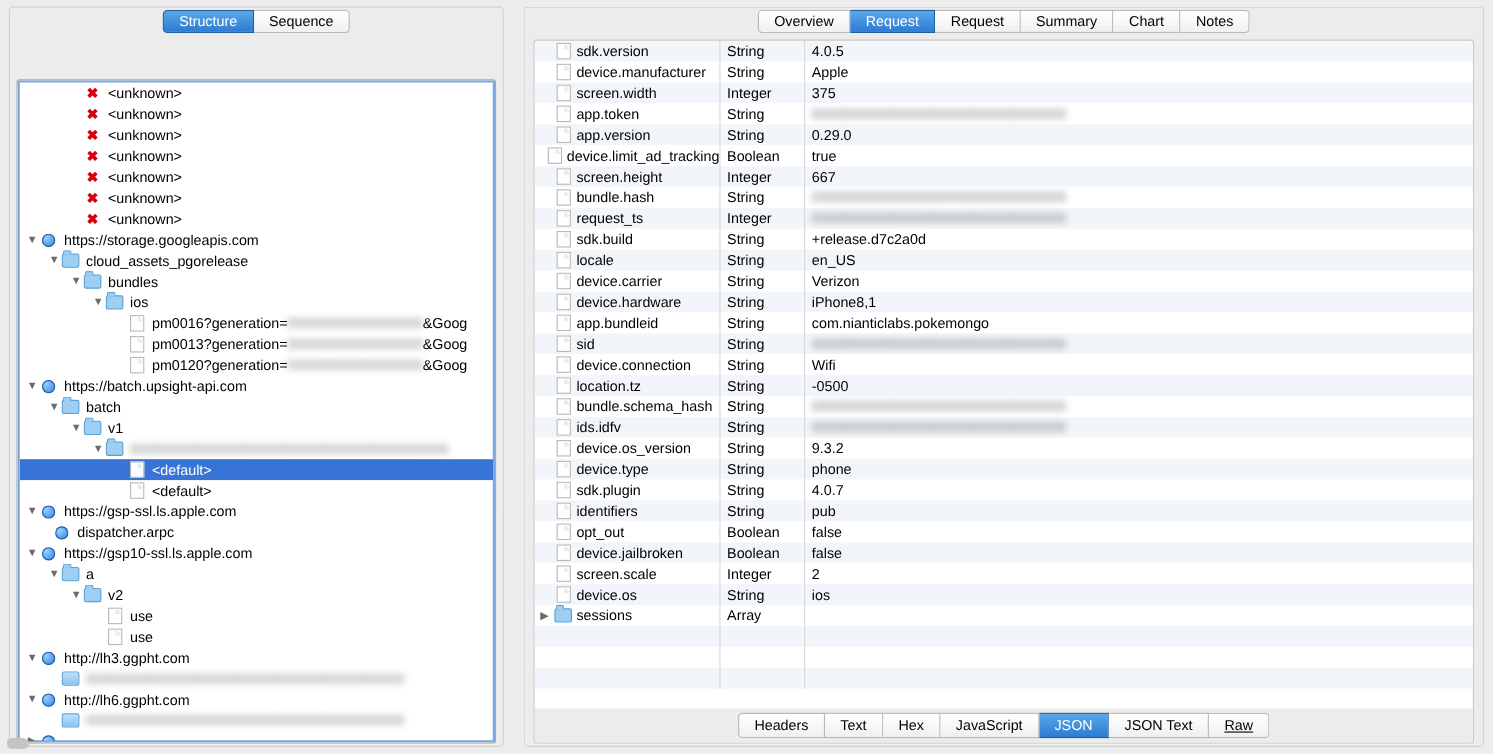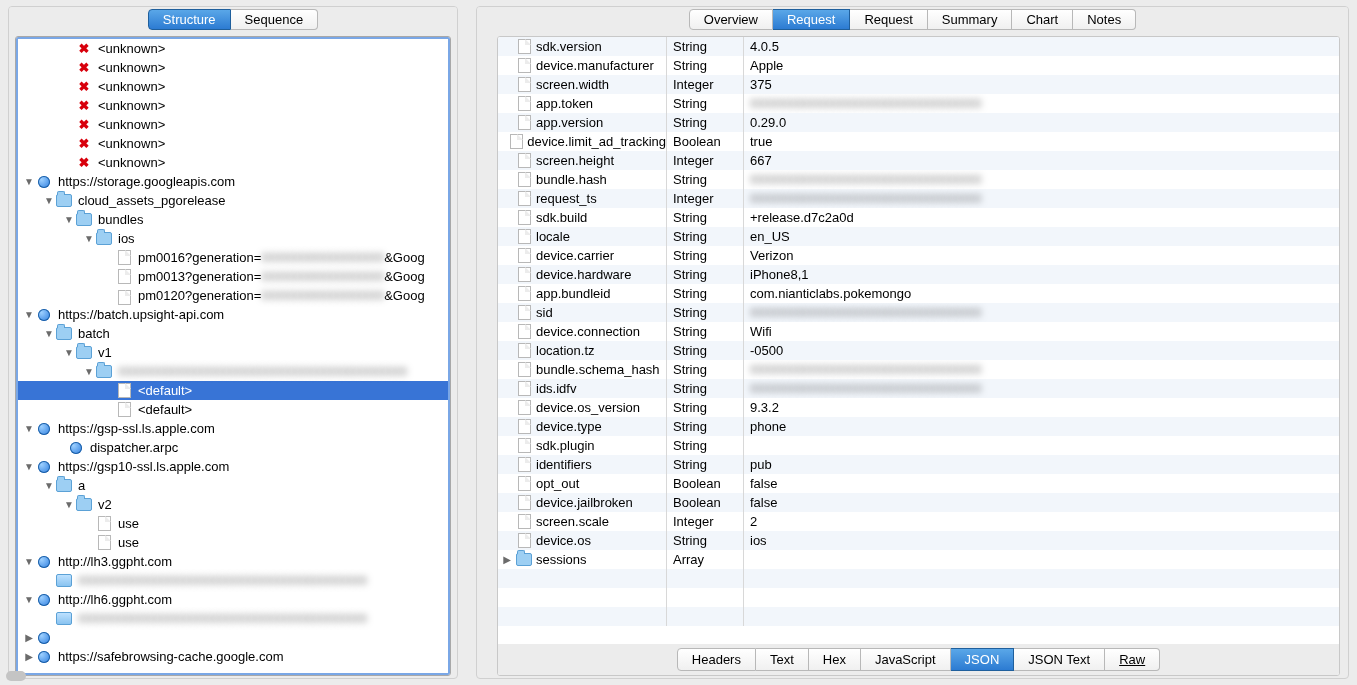--- a/index.html
+++ b/index.html
@@ -1,19 +1,19 @@
 <!DOCTYPE html>
 <html><head>
 <meta charset="utf-8">
 <style>
   html, body { margin:0; padding:0; font-family: "Helvetica Neue", Helvetica, Arial, sans-serif; background:#ececec; }
   body { width:1357px; height:685px; overflow:hidden; }
   .app { display:flex; width:100%; height:100%; padding:6px 8px; box-sizing:border-box; gap:18px; }
   .panel { background:#ececec; border:1px solid #d0d0d0; border-radius:4px; display:flex; flex-direction:column; overflow:hidden; }
-  .left-panel { width:448px; }
+  .left-panel { width:448px;gap:36px; }
   .right-panel { flex:1; position:relative; }
   .tabs { display:flex; justify-content:center; padding:2px 0; background:#ececec; }
   .tabs button { border:1px solid #b8b8b8; background:linear-gradient(#ffffff,#f0f0f0); font-size:13px; padding:2px 14px; cursor:pointer; }
   .tabs button:first-child { border-radius:4px 0 0 4px; }
   .tabs button:last-child { border-radius:0 4px 4px 0; }
   .tabs button:not(:first-child){ border-left:none; }
   .tabs button.active { background:linear-gradient(#5aa7e8,#2c7bd2); color:#fff; border-color:#1f5f9c; }
   .tree-wrap { flex:1; margin:4px 6px 2px 6px; background:#fff; border:1px solid #a8a8a8; border-radius:3px; position:relative; overflow:hidden; box-shadow:0 0 0 2px #7aa7e6 inset; }
   .tree { font-size:13px; line-height:19px; overflow:auto; position:absolute; inset:2px; }
   .tree-row { display:flex; align-items:center; height:19px; padding-right:4px; white-space:nowrap; cursor:default; }
@@ -25,21 +25,21 @@
   .icon-x { color:#d8000c; font-weight:bold; }
   .icon-globe { background: radial-gradient(circle at 30% 30%, #9dd0ff, #2a7bde); border-radius:50%; width:12px; height:12px; box-shadow:0 0 0 1px #1c5fa6 inset; }
   .icon-folder { width:14px; height:11px; background:#9dcff3; border:1px solid #5ba1d6; border-radius:2px; position:relative; }
   .icon-folder::before{ content:""; position:absolute; top:-4px; left:0; width:6px; height:3px; background:#9dcff3; border:1px solid #5ba1d6; border-bottom:none; border-radius:2px 2px 0 0;}
   .icon-file { width:11px; height:13px; background:#fff; border:1px solid #b8b8b8; position:relative; }
   .icon-file::before{ content:""; position:absolute; right:-1px; top:-1px; border:3px solid transparent; border-left-color:#ececec; border-bottom-color:#ececec;}
   .icon-img { width:14px; height:11px; background:linear-gradient(#bde1ff,#89c3f0); border:1px solid #5ba1d6; border-radius:2px; }
   .blur { color:transparent; text-shadow:0 0 6px rgba(0,0,0,0.5); user-select:none; }
   .scroll-track { position:absolute; left:6px; right:6px; bottom:4px; height:10px; }
   .scroll-thumb { position:absolute; left:0px; bottom:0; height:10px; width:20px; background:#c4c4c4; border-radius:5px; }
-  .content-box{ flex:1; margin:4px 8px 2px 20px; background:#fff; border:1px solid #c8c8c8; border-radius:3px; display:flex; flex-direction:column; overflow:hidden;}
+  .content-box{ flex:1; margin:4px 8px 2px 8px; background:#fff; border:1px solid #c8c8c8; border-radius:3px; display:flex; flex-direction:column; overflow:hidden;}
   .kv-table { flex:1; overflow:auto; }
   .kv-row{ display:flex; font-size:13px; height:19px; align-items:center; }
   .kv-row:nth-child(odd){ background:#f2f6fb; }
   .kv-row:nth-child(even){ background:#fff;}
   .kv-key{ width:168px; display:flex; align-items:center; border-right:1px solid #d8d8d8; height:100%; padding-left:0px; }
   .kv-type{ width:70px; padding-left:6px; border-right:1px solid #d8d8d8; height:100%; display:flex; align-items:center;}
   .kv-val{ flex:1; padding-left:6px; overflow:hidden; text-overflow:ellipsis; height:100%; display:flex; align-items:center;}
   .bottom-tabs{ display:flex; justify-content:center; gap:0; background:#ececec; padding:4px 0;}
   .bottom-tabs button{ border:1px solid #b8b8b8; background:linear-gradient(#ffffff,#f0f0f0); font-size:13px; padding:3px 14px; cursor:pointer;}
   .bottom-tabs button:first-child{border-radius:4px 0 0 4px;}
@@ -133,21 +133,21 @@
           </div>
           <div class="tree-row" style="padding-left: 84px;">
             <span class="disclosure"></span>
             <span class="icon">
               <span class="icon-file"></span>
             </span>
             <span class="label">pm0013?generation=</span>
             <span class="blur">00000000000000000</span>
             <span>&amp;Goog</span>
           </div>
-          <div class="tree-row" style="padding-left: 84px; align-items: flex-end;">
+          <div class="tree-row" style="padding-left: 84px;">
             <span class="disclosure"></span>
             <span class="icon">
               <span class="icon-file"></span>
             </span>
             <span class="label">pm0120?generation=</span>
             <span class="blur">00000000000000000</span>
             <span>&amp;Goog</span>
           </div>
           <div class="tree-row" style="padding-left: 4px;">
             <span class="disclosure">▼</span>
@@ -192,21 +192,21 @@
             </span>
             <span class="label">&lt;default&gt;</span>
           </div>
           <div class="tree-row" style="padding-left: 4px;">
             <span class="disclosure">▼</span>
             <span class="icon">
               <span class="icon-globe"></span>
             </span>
             <span class="label">https://gsp-ssl.ls.apple.com</span>
           </div>
-          <div class="tree-row" style="padding-left: 36px;">
+          <div class="tree-row" style="padding-left: 16px;">
             <span class="disclosure"></span>
             <span class="icon">
               <span class="icon-globe"></span>
             </span>
             <span class="label">dispatcher.arpc</span>
           </div>
           <div class="tree-row" style="padding-left: 4px;">
             <span class="disclosure">▼</span>
             <span class="icon">
               <span class="icon-globe"></span>
@@ -548,20 +548,21 @@
           </div>
           <div class="kv-row">
             <div class="kv-key">
               <span class="disclosure" style="width: 18px;"></span>
               <span class="icon">
                 <span class="icon-file"></span>
               </span>
               <span>sdk.plugin</span>
             </div>
             <div class="kv-type">String</div>
+            <div class="kv-val">4.0.7</div>
           </div>
           <div class="kv-row">
             <div class="kv-key">
               <span class="disclosure" style="width: 18px;"></span>
               <span class="icon">
                 <span class="icon-file"></span>
               </span>
               <span>identifiers</span>
             </div>
             <div class="kv-type">String</div>

